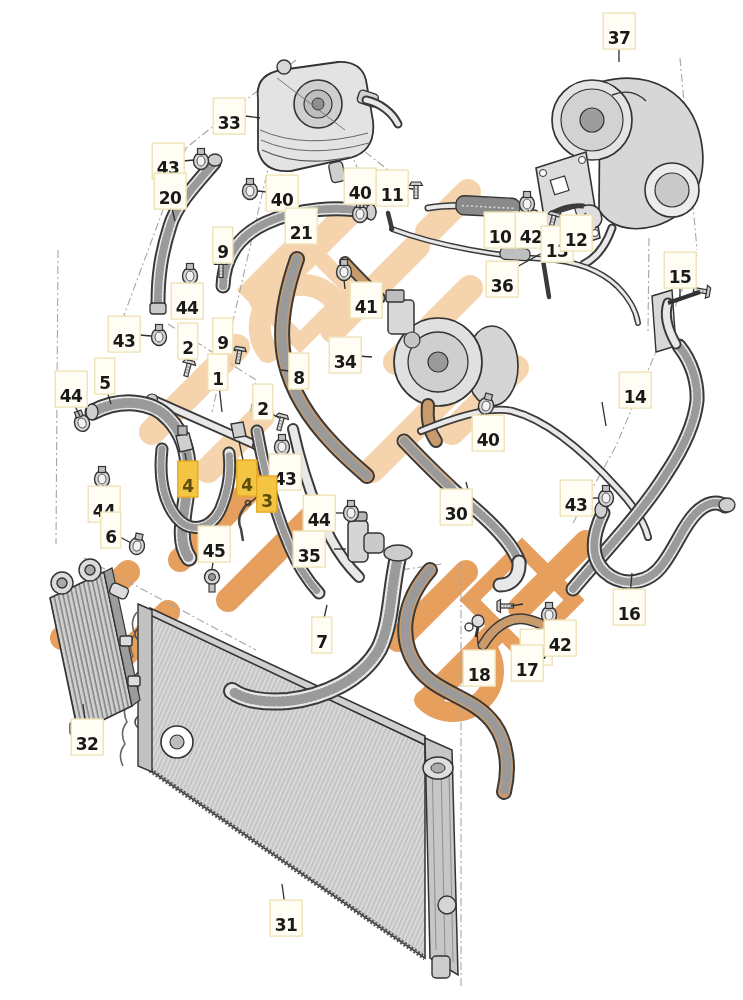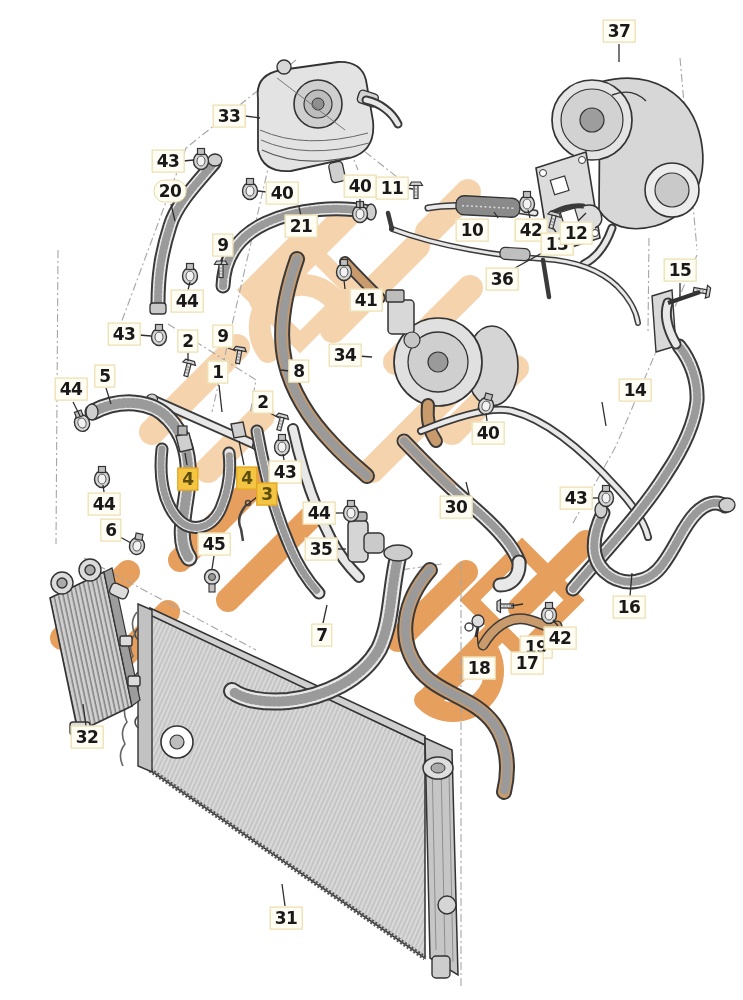--- a/index.html
+++ b/index.html
@@ -9,21 +9,21 @@
     --wm-light:#f5d2a9; --wm-dark:#e69a55; --bg:#ffffff;
   }
   html,body{margin:0;padding:0;background:#888;}
   #stage{position:relative;width:743px;height:1000px;background:var(--bg);overflow:hidden;
          font-family:"DejaVu Sans",sans-serif;}
   #art{position:absolute;left:0;top:0;}
   #callout-layer{position:absolute;left:0;top:0;width:100%;height:100%;}
   .callout{position:absolute;transform:translate(-50%,-50%);
            background:var(--callout-bg);border:1.5px solid var(--callout-border);
            color:var(--callout-text);font-weight:bold;font-size:17px;line-height:1.05;
-           padding:2px 4px 1px;letter-spacing:-0.5px;white-space:nowrap;cursor:pointer;}
+           padding:16px 4px 1px;letter-spacing:-0.5px;white-space:nowrap;cursor:pointer;}
   .callout.highlighted{background:var(--hl-bg);border-color:var(--hl-border);color:var(--hl-text);}
   .hose-o{fill:none;stroke:#3a3a3a;stroke-linecap:round;}
   .hose-i{fill:none;stroke:#e8e8e8;stroke-linecap:round;}
   .hose-i.tan{stroke:var(--hose-tan);}
   .hose-d{fill:none;stroke:#9a9a9a;stroke-linecap:round;stroke-dasharray:1 3.5;}
   .wm{fill:none;stroke-linecap:round;}
   .wm.light{stroke:var(--wm-light);}
   .wm.dark{stroke:var(--wm-dark);}
   .dash{fill:none;stroke:#a6a6a6;stroke-width:1.1;stroke-dasharray:8 3 2 3;}
   .leader{stroke:var(--leader);stroke-width:1.3;}
@@ -442,28 +442,28 @@
         <line x1="525" y1="652" x2="521" y2="639" class="leader"></line>
         <line x1="323" y1="623" x2="327" y2="605" class="leader"></line>
         <line x1="86" y1="726" x2="83" y2="704" class="leader"></line>
         <line x1="285" y1="906" x2="282" y2="884" class="leader"></line>
       </g>
 </svg>
 
 <div id="callout-layer">
       <div class="callout" style="left: 229px; top: 116px;">33</div>
       <div class="callout" style="left: 168px; top: 161px;">43</div>
-      <div class="callout" style="left: 170px; top: 191px; border-radius: 11px;">20</div>
+      <div class="callout" style="left: 170px; top: 191px;">20</div>
       <div class="callout" style="left: 282px; top: 193px;">40</div>
       <div class="callout" style="left: 360px; top: 186px;">40</div>
       <div class="callout" style="left: 301px; top: 226px;">21</div>
       <div class="callout" style="left: 223px; top: 245px;">9</div>
       <div class="callout" style="left: 619px; top: 31px;">37</div>
       <div class="callout" style="left: 392px; top: 188px;">11</div>
-      <div class="callout" style="left: 472px; top: 230px;">10</div>
+      <div class="callout" style="left: 500px; top: 230px;">10</div>
       <div class="callout" style="left: 531px; top: 230px;">42</div>
       <div class="callout" style="left: 557px; top: 244px;">13</div>
       <div class="callout" style="left: 576px; top: 233px;">12</div>
       <div class="callout" style="left: 502px; top: 279px;">36</div>
       <div class="callout" style="left: 680px; top: 270px;">15</div>
       <div class="callout" style="left: 187px; top: 301px;">44</div>
       <div class="callout" style="left: 366px; top: 300px;">41</div>
       <div class="callout" style="left: 124px; top: 334px;">43</div>
       <div class="callout" style="left: 188px; top: 341px;">2</div>
       <div class="callout" style="left: 223px; top: 336px;">9</div>
@@ -478,21 +478,21 @@
       <div class="callout" style="left: 285px; top: 472px;">43</div>
       <div class="callout highlighted" style="left: 188px; top: 479px;">4</div>
       <div class="callout highlighted" style="left: 247px; top: 478px;">4</div>
       <div class="callout highlighted" style="left: 267px; top: 494px;">3</div>
       <div class="callout" style="left: 319px; top: 513px;">44</div>
       <div class="callout" style="left: 456px; top: 507px;">30</div>
       <div class="callout" style="left: 576px; top: 498px;">43</div>
       <div class="callout" style="left: 104px; top: 504px;">44</div>
       <div class="callout" style="left: 111px; top: 530px;">6</div>
       <div class="callout" style="left: 214px; top: 544px;">45</div>
-      <div class="callout" style="left: 321px; top: 549px; text-align: center;">35</div>
+      <div class="callout" style="left: 309px; top: 549px; text-align: center;">35</div>
       <div class="callout" style="left: 629px; top: 607px;">16</div>
       <div class="callout" style="left: 536px; top: 603px; margin-top: 44px;">19</div>
       <div class="callout" style="left: 560px; top: 638px;">42</div>
       <div class="callout" style="left: 479px; top: 655px; margin-top: 13px;">18</div>
       <div class="callout" style="left: 527px; top: 663px;">17</div>
       <div class="callout" style="left: 322px; top: 635px;">7</div>
       <div class="callout" style="left: 87px; top: 737px;">32</div>
       <div class="callout" style="left: 286px; top: 918px;">31</div>
     </div>
 </div>

